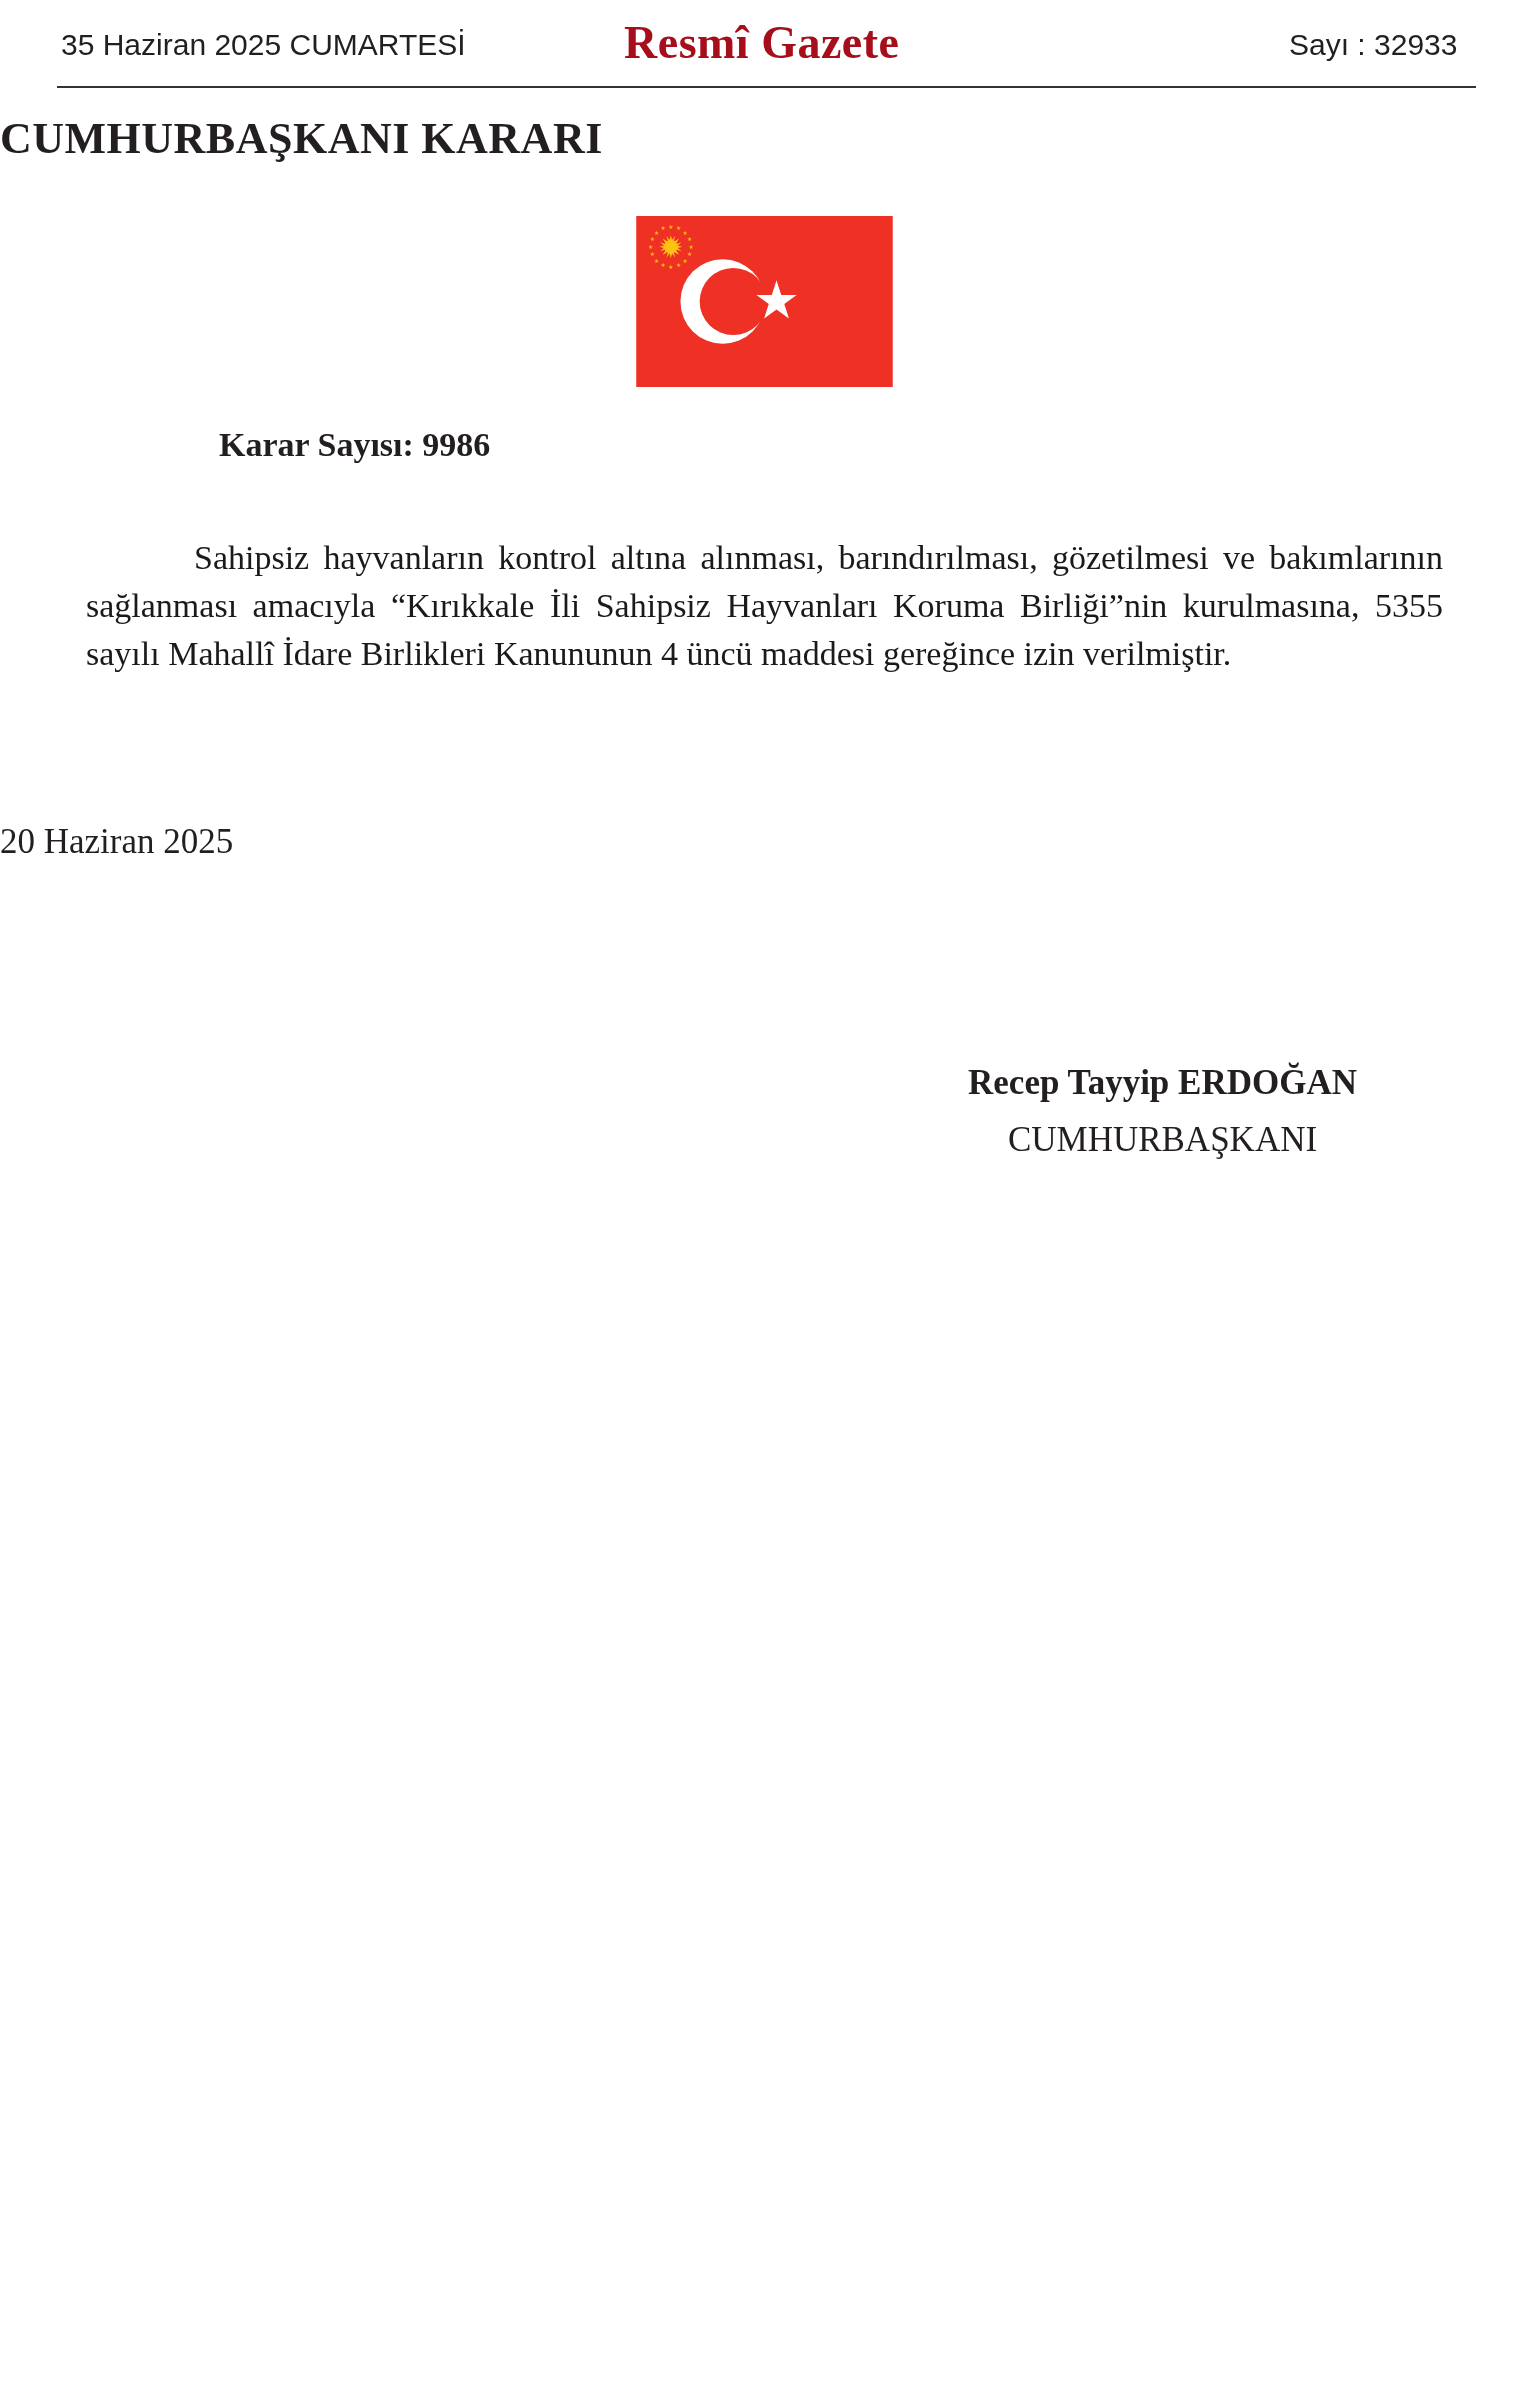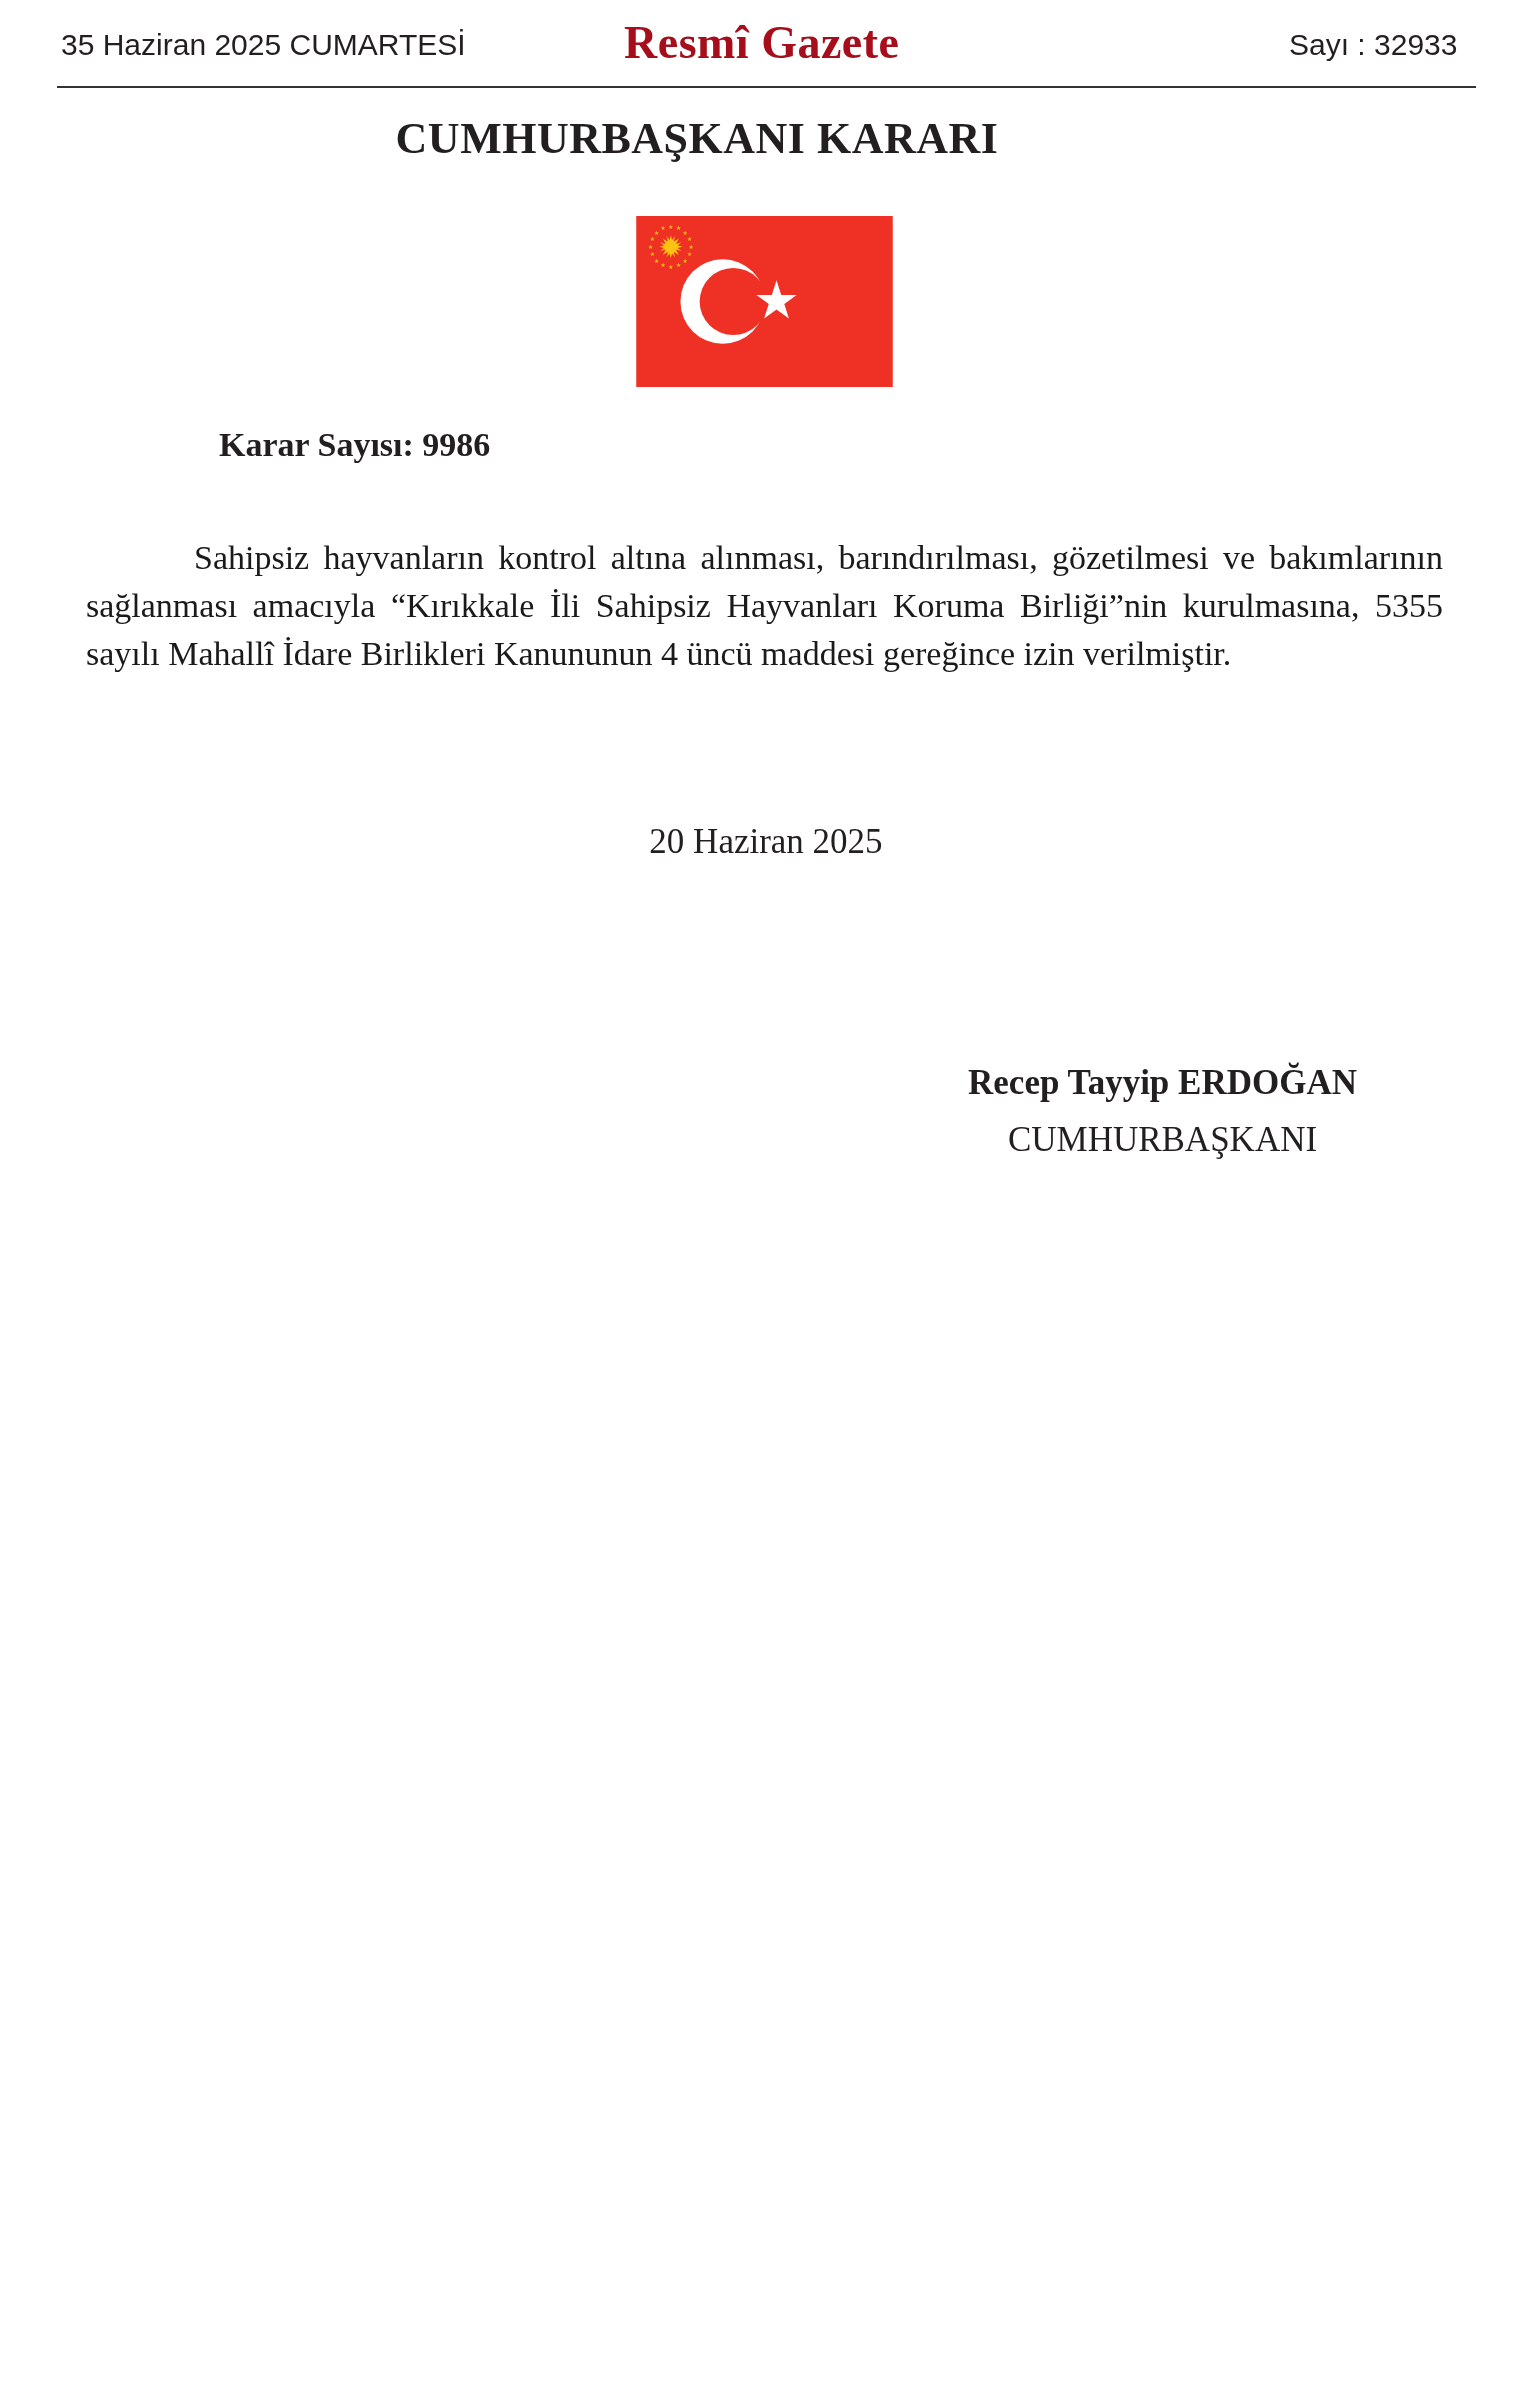--- a/index.html
+++ b/index.html
@@ -3,26 +3,26 @@
 <meta charset="utf-8">
 <style>
   html, body { margin:0; padding:0; background:#ffffff; }
   body { width:1532px; height:2406px; position:relative; overflow:hidden; color:#231f20; }
   .abs { position:absolute; white-space:nowrap; }
   .hdr-sans { font-family:"Liberation Sans", "DejaVu Sans", sans-serif; font-size:30px; color:#231f20; }
   .hdr-date { left:61px; top:28px; }
   .hdr-issue { left:1289px; top:28px; }
   .hdr-brand { left:624px; top:16.3px; font-family:"Liberation Serif", "DejaVu Serif", serif; font-weight:bold; font-size:46px; color:#a50e1a; letter-spacing:0.5px; }
   .hdr-rule { left:57px; top:86px; width:1419px; height:1.9px; background:#333333; }
-  .doc-title { left:0; width:1328px; text-align:center; top:113px; font-family:"Liberation Serif", "DejaVu Serif", serif; font-weight:bold; font-size:44px; color:#231f20; letter-spacing:0.5px;margin-left:33px; }
+  .doc-title { left:0; width:1328px; text-align:left; top:113px; font-family:"Liberation Serif", "DejaVu Serif", serif; font-weight:bold; font-size:44px; color:#231f20; letter-spacing:0.5px; }
   .flag { left:636px; top:216px; width:257px; height:171px; }
   .serif { font-family:"Liberation Serif", "DejaVu Serif", serif; color:#231f20; }
   .decision-no { left:171px; top:426px; font-size:34px; font-weight:bold;margin-left:48px; }
   .body-text { position:absolute; left:86px; top:500px; width:1357px; font-size:34px; line-height:48px; text-align:justify; text-indent:108px; white-space:normal; color:#1a1a1a; }
-  .date { left:0; width:1532px; text-align:center; top:822px; font-size:35px; }
+  .date { left:0; width:1532px; text-align:left; top:822px; font-size:35px; }
   .sig { left:951px; width:423px; text-align:center; }
   .sig-name { top:1063px; font-size:35px; font-weight:bold; }
   .sig-title { top:1120px; font-size:35px; }
 </style>
 </head>
 <body>
 
 <div class="abs hdr-sans hdr-date">35 Haziran 2025 CUMARTESİ</div>
 <div class="abs hdr-brand">Resmî Gazete</div>
 <div class="abs hdr-sans hdr-issue">Sayı : 32933</div>

